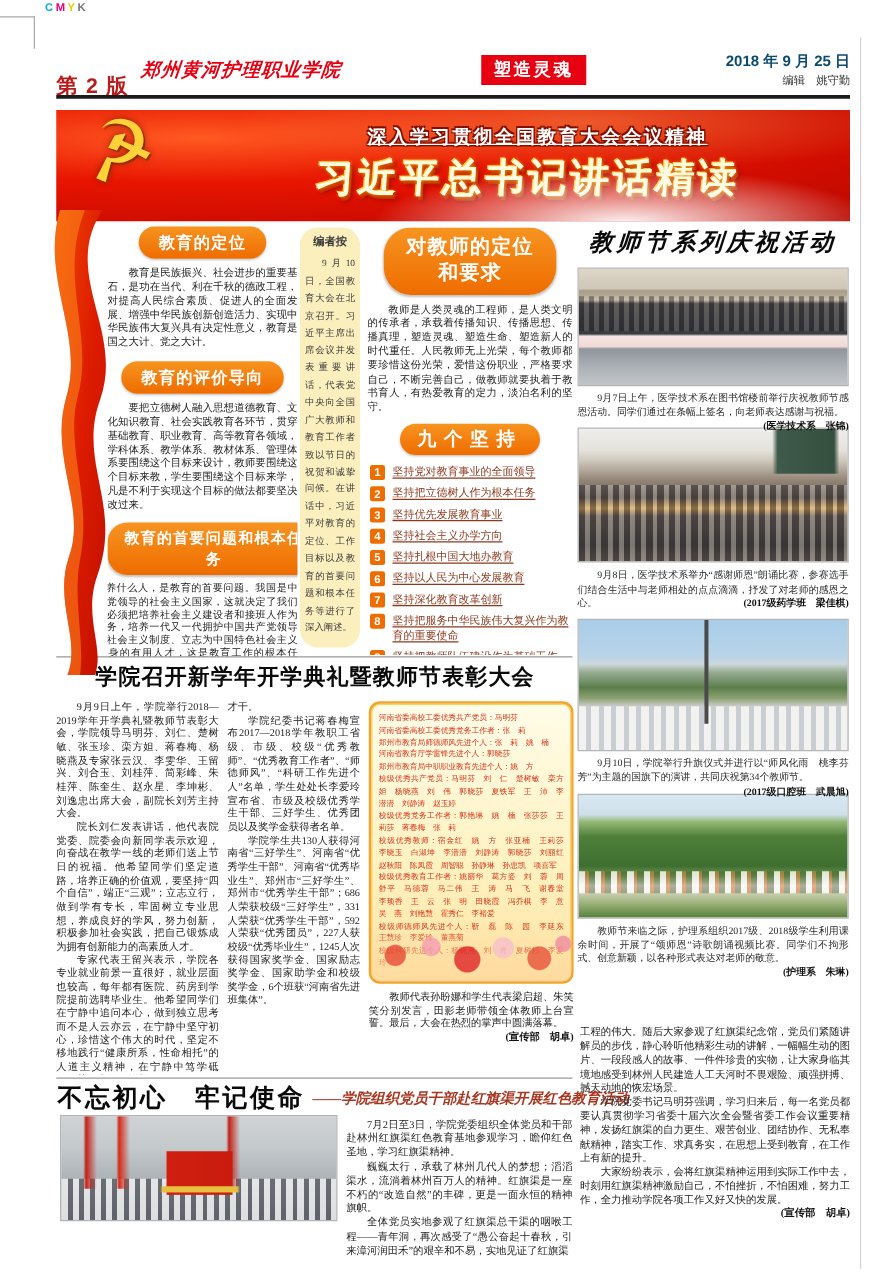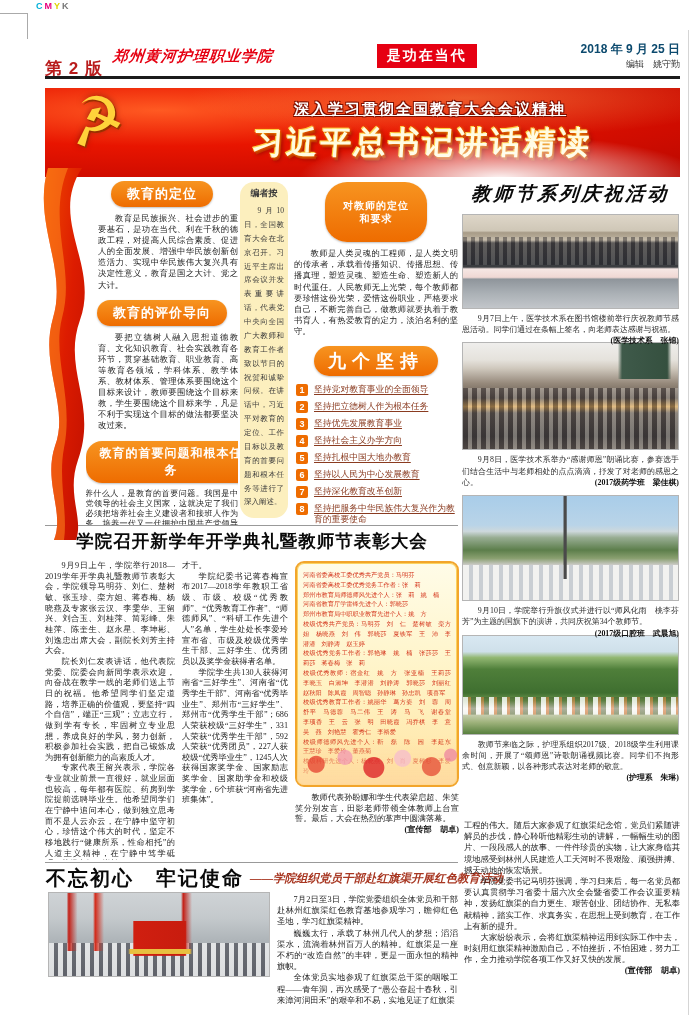--- a/index.html
+++ b/index.html
@@ -40,26 +40,26 @@
     text-shadow:0 0 3px #ffb400,2px 3px 0 #c33000,-1px -1px 0 #ffe066,3px 3px 4px rgba(90,0,0,.6);}
 
   
   .ribbon{position:absolute;left:38px;top:168px;z-index:1;}
 
   
   .pill{display:block;margin:0 auto 6px auto;width:max-content;max-width:100%;background:linear-gradient(180deg,#f79420,#ee6c00);
     color:#fff;font:bold 13px "Liberation Sans","DejaVu Sans",sans-serif;letter-spacing:1px;
     padding:4px 16px;border-radius:16px;text-align:center;box-shadow:0 1px 2px rgba(0,0,0,.25);}
   .pill.small{font-size:12px;padding:4px 9px;}
-  .pill.two-line{border-radius:22px;font-size:10px;line-height:1.3;padding:17px 18px;}
-  .pill.wide{font-size:18px;letter-spacing:6px;padding:3px 14px;}
+  .pill.two-line{border-radius:22px;font-size:16px;line-height:1.3;padding:6px 18px;}
+  .pill.wide{font-size:15px;letter-spacing:6px;padding:3px 14px;}
 
   
   .left-col{position:absolute;left:86px;top:181px;width:152px;height:344px;overflow:hidden;z-index:2;}
-  .left-col .body{font-size:8.4px;line-height:1.32;text-align:justify;text-indent:2em;margin:0 0 9px 12px;color:#1d1d1d;}
+  .left-col .body{font-size:8.4px;line-height:1.32;text-align:justify;text-indent:2em;margin:0 0 9px 0;color:#1d1d1d;}
   .left-col .sec3 .body{margin-left:-26px;width:178px;font-size:8.1px;line-height:1.27;}
 
   
   .note{position:absolute;left:240px;top:182px;width:48px;height:336px;background:#fcefbe;z-index:2;
     padding:5px 4px;box-sizing:border-box;overflow:hidden;border-radius:14px;}
   .note-title{font:bold 9px "Liberation Sans","DejaVu Sans",sans-serif;text-align:center;color:#3a3a3a;margin-bottom:4px;}
   .note-body{font-size:7.5px;line-height:1.85;text-align:justify;color:#3a3a3a;text-indent:1.8em;}
 
   
   .mid-col{position:absolute;left:294px;top:182px;width:164px;height:342px;overflow:hidden;z-index:2;}
@@ -151,21 +151,21 @@
   <div class="crop-corner"></div>
   <div class="cmyk">
     <span class="c">C</span><span class="m">M</span><span class="y">Y</span><span class="k">K</span>
   </div>
   <div class="edge-line"></div>
 
   <div class="header">
     <span class="page-label">第 2 版</span>
     <span class="school-name">郑州黄河护理职业学院</span>
     <span class="header-center">
-      <span class="tag">是功在当代</span>
+      <span class="tag">塑造灵魂</span>
     </span>
     <span class="header-right">
       <div class="date">2018 年 9 月 25 日</div>
       <div class="editor">编辑　姚守勤</div>
     </span>
   </div>
   <div class="rule-top"></div>
 
   <div class="banner">
     <span class="emblem">☭</span>

